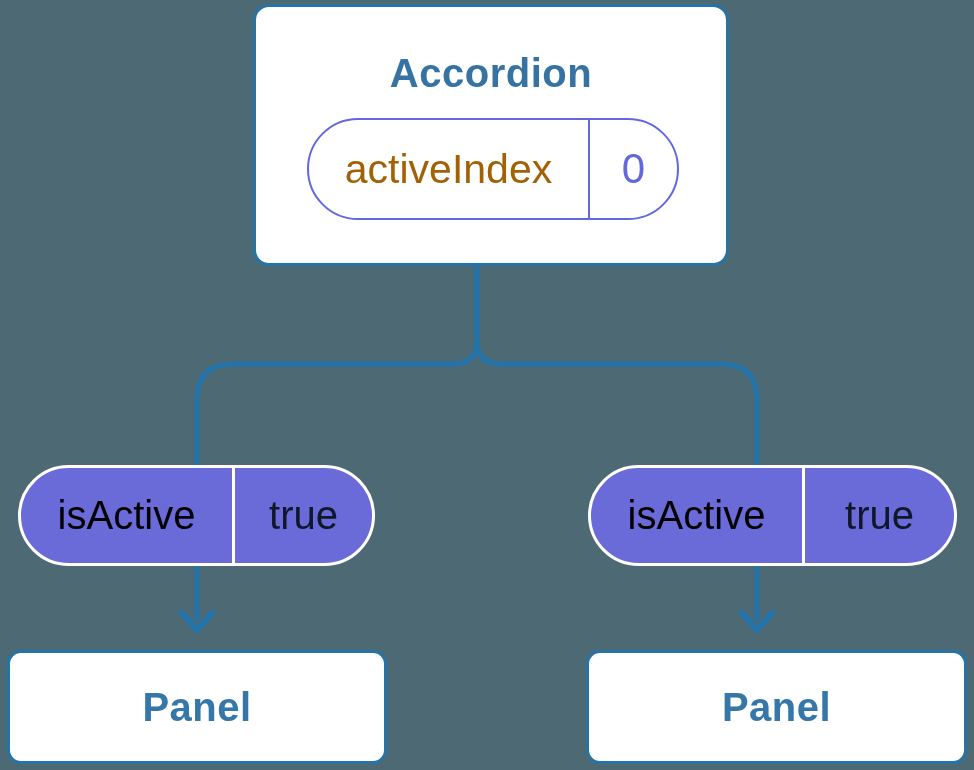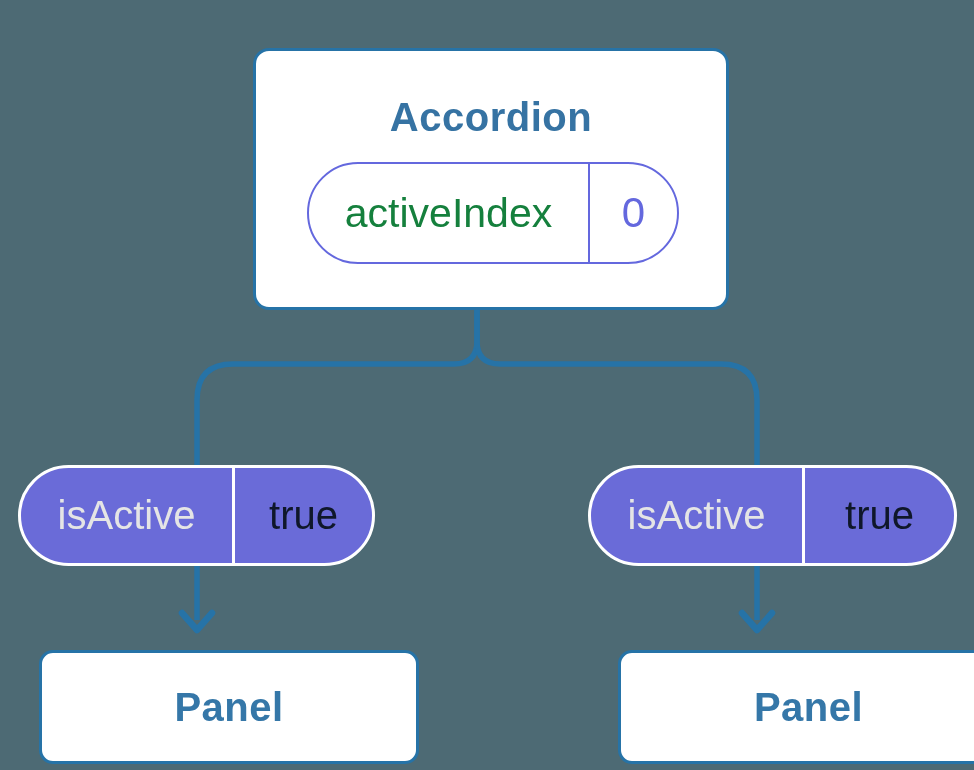--- a/index.html
+++ b/index.html
@@ -26,21 +26,20 @@
     width: 974px;
     height: 770px;
   }
   
   .component-card {
     position: absolute;
     background: #ffffff;
     border: 3px solid #2673a7;
     border-radius: 16px;
     box-sizing: border-box;
-    margin-top: 44px;
   }
   .card-root {
     left: 253px;
     top: 4px;
     width: 476px;
     height: 262px;
   }
   .card-root .card-title {
     position: absolute;
     left: 0;
@@ -66,21 +65,21 @@
     box-sizing: border-box;
     overflow: hidden;
   }
   .state-pill .pill-key {
     width: 281px;
     border-right: 2.5px solid #6468de;
     display: flex;
     align-items: center;
     justify-content: center;
     font-size: 41px;
-    color: #15803d;
+    color: #a16207;
     box-sizing: border-box;
   }
   .state-pill .pill-val {
     flex: 1;
     display: flex;
     align-items: center;
     justify-content: center;
     font-size: 42px;
     color: #6468de;
   }
@@ -104,21 +103,21 @@
     left: 588px;
     width: 369px;
   }
   .prop-pill .pill-key {
     width: 214px;
     border-right: 3px solid #ffffff;
     display: flex;
     align-items: center;
     justify-content: center;
     font-size: 40px;
-    color: #e5e5e5;
+    color: #000000;
     box-sizing: border-box;
   }
   .prop-pill .pill-val {
     flex: 1;
     display: flex;
     align-items: center;
     justify-content: center;
     font-size: 40px;
     color: #0f172a;
   }
@@ -127,21 +126,20 @@
     position: absolute;
     top: 650px;
     height: 114px;
     background: #ffffff;
     border: 3px solid #2673a7;
     border-radius: 14px;
     box-sizing: border-box;
     display: flex;
     align-items: center;
     justify-content: center;
-    margin-left: 32px;
   }
   .panel-card.left {
     left: 7px;
     width: 380px;
   }
   .panel-card.right {
     left: 586px;
     width: 381px;
   }
   .panel-card .panel-title {

